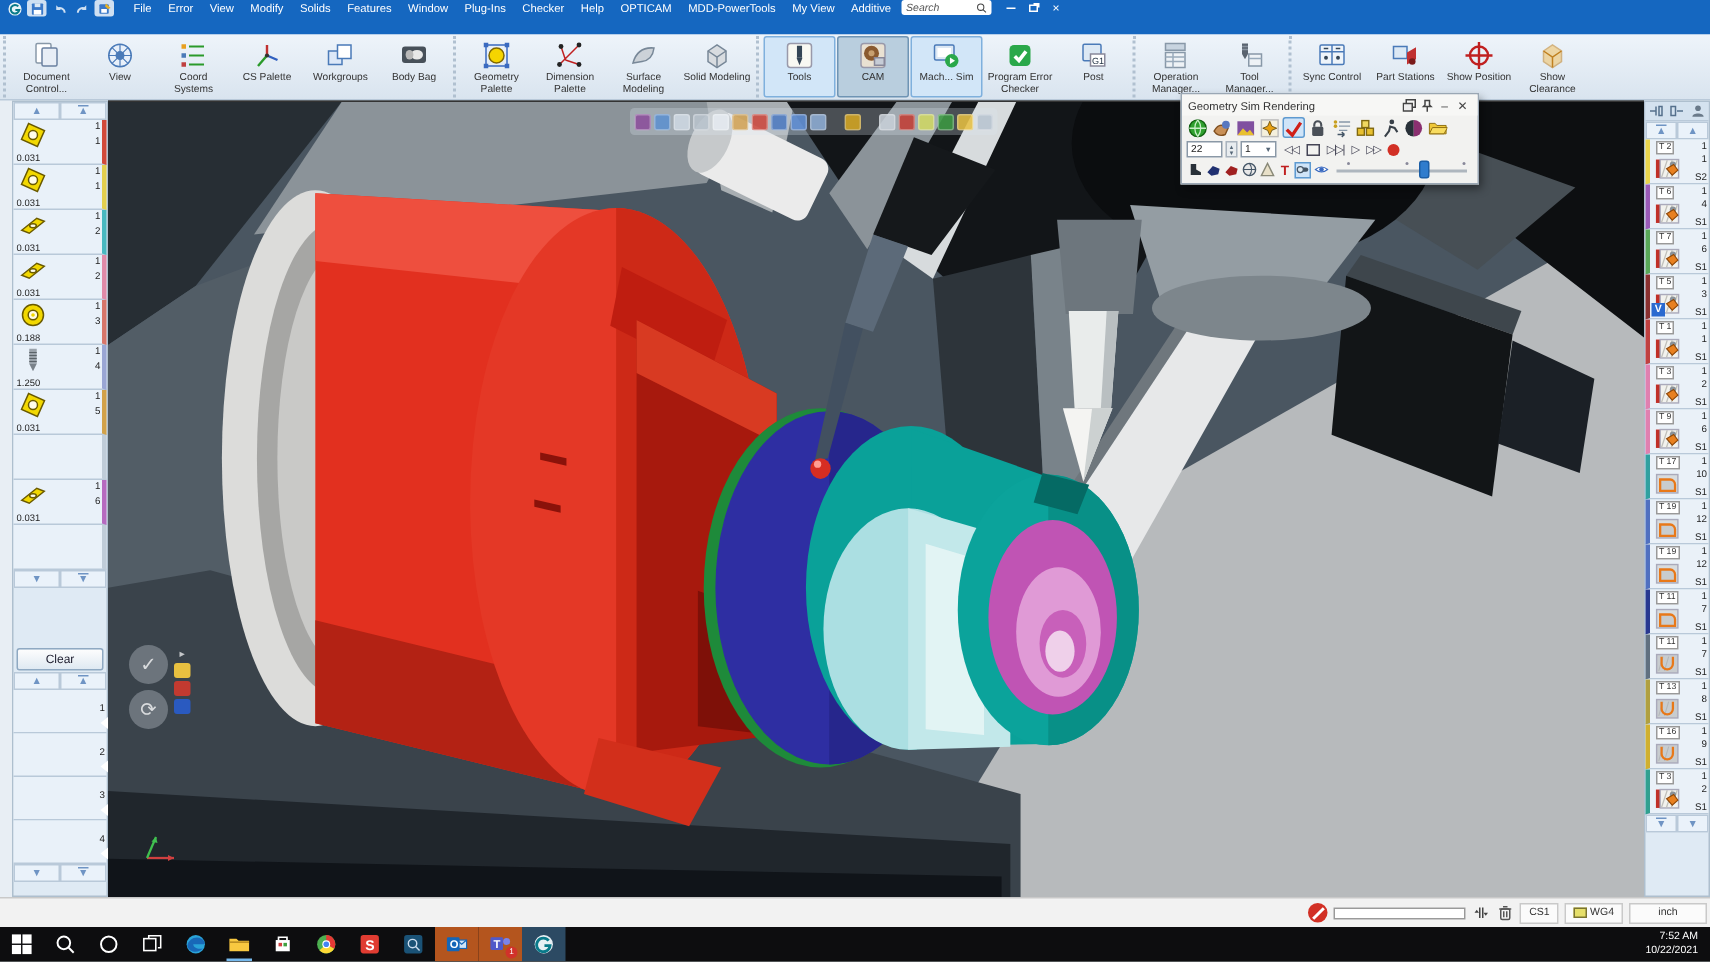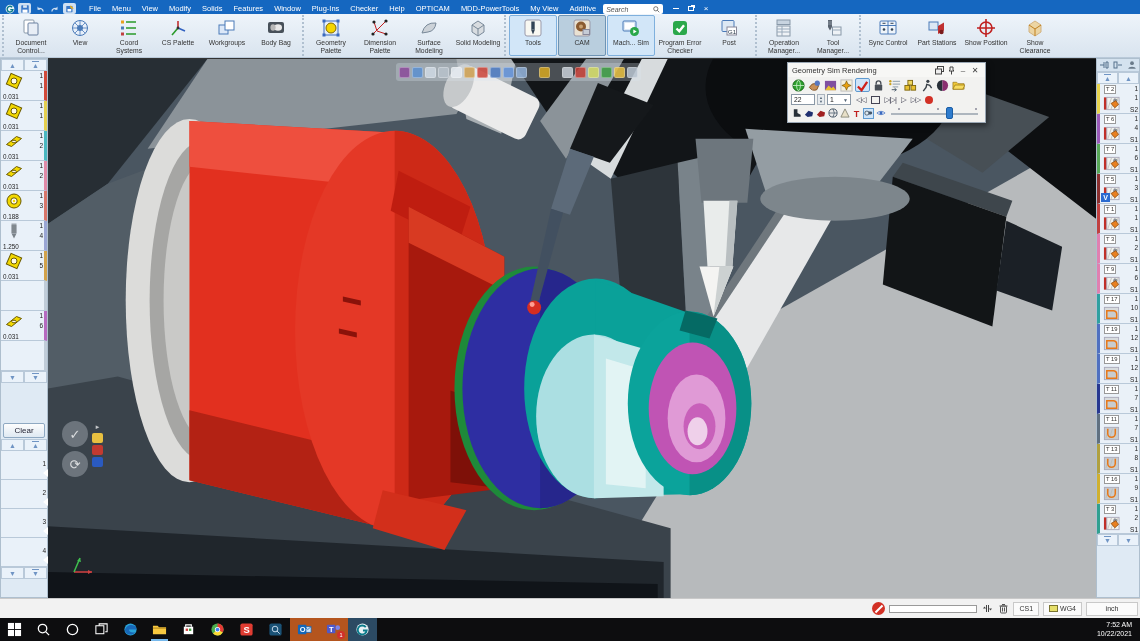--- a/index.html
+++ b/index.html
@@ -4,21 +4,21 @@
 <style>
   * { margin:0; padding:0; box-sizing:border-box; }
   html,body { background:#222; }
   #app{
     position:relative; width:1140px; height:641px; overflow:hidden;
     font-family:"Liberation Sans","DejaVu Sans",sans-serif;
     display:flex; flex-direction:column; background:#e8eef4;
     -webkit-font-smoothing:antialiased;
   }
   
-  .titlebar{ height:14px; background:#1567c0; display:flex; align-items:flex-end; gap:2px;
+  .titlebar{ height:23px; background:#1567c0; display:flex; align-items:flex-start; gap:2px;
     color:#fff; font-size:7.5px; padding:0 3px; flex:0 0 auto;}
   .qa-icon{ width:13px; height:11px; display:inline-flex; align-items:center; justify-content:center; border-radius:2px;}
   .qa-icon svg{ width:10px; height:10px; }
   .qa-save{ background:#cfe0f2; }
   .menubar{ display:flex; gap:1px; margin-left:6px; }
   .menu-item{ padding:1px 5px; cursor:default; white-space:nowrap;}
   .tb-title{ flex:1; text-align:center; font-weight:bold; font-size:7.5px; white-space:nowrap; overflow:hidden;}
   .searchbox{ width:60px; height:10px; background:#fff; border-radius:2px; display:flex; align-items:center;
     justify-content:space-between; padding:0 3px; color:#555; font-size:7px; font-style:italic;}
   .searchbox svg{ width:7px; height:7px;}
@@ -34,21 +34,21 @@
     padding-top:2px; border-radius:2px; border:1px solid transparent; cursor:default;}
   .tb-item.highlight{ background:#d2e6f8; border-color:#7fb0dd;}
   .tb-item.active{ background:#b9cede; border-color:#6f94b4;}
   .tb-icon{ width:20px; height:20px;}
   .tb-icon svg{ width:20px; height:20px;}
   .tb-label{ font-size:6.8px; color:#333; text-align:center; line-height:1.15; margin-top:1px;}
   
   .main{ flex:1; display:flex; min-height:0;}
   
   .side{ background:#dfeaf4; border:1px solid #aebfce; display:flex; flex-direction:column; font-size:6.5px;}
-  .side-left{ width:48px; flex:0 0 auto;}
+  .side-left{ width:64px; flex:0 0 auto;margin-left:8px;}
   .side-right{ width:44px; flex:0 0 auto;}
   .arrowbar{ display:flex; height:12px; flex:0 0 auto;}
   .arrowbtn{ flex:1; display:flex; align-items:center; justify-content:center; color:#6f94c4; font-size:7px;
     background:#eaf2fa; border:1px solid #b9c9d9; cursor:default;}
   .arrowbtn.lined span{ border-top:1px solid #6f94c4; }
   .tile{ position:relative; height:30px; background:#e9f1f9; border-bottom:1px solid #b9c9d9; flex:0 0 auto;}
   .tile.lt{ border-right:3px solid #c0ccd8;}
   .tile.rt{ border-left:3px solid #c0ccd8;}
   .tile .t-icon{ position:absolute; top:1px; left:4px; width:18px; height:18px;}
   .tile .t-icon svg{ width:18px; height:18px;}
@@ -175,21 +175,21 @@
       </span>
     <span class="qa-icon qa-save">
         <svg viewBox="0 0 16 16">
           <rect x="2" y="3" width="10" height="10" rx="1" fill="#3a78c8"></rect>
           <rect x="4" y="8" width="6" height="4" fill="#fff"></rect>
           <path d="M9 2l5 5-3 1-3-3z" fill="#e8b020"></path>
         </svg>
       </span>
     <nav class="menubar">
         <span class="menu-item">File</span>
-        <span class="menu-item">Menu</span>
+        <span class="menu-item">Error</span>
         <span class="menu-item">View</span>
         <span class="menu-item">Modify</span>
         <span class="menu-item">Solids</span>
         <span class="menu-item">Features</span>
         <span class="menu-item">Window</span>
         <span class="menu-item">Plug-Ins</span>
         <span class="menu-item">Checker</span>
         <span class="menu-item">Help</span>
         <span class="menu-item">OPTICAM</span>
         <span class="menu-item">MDD-PowerTools</span>

